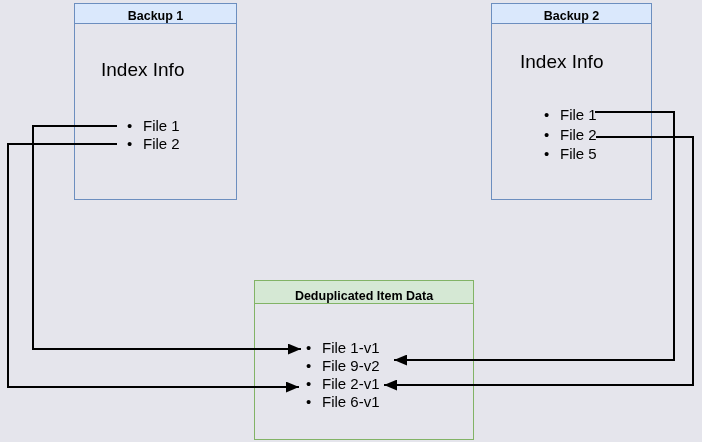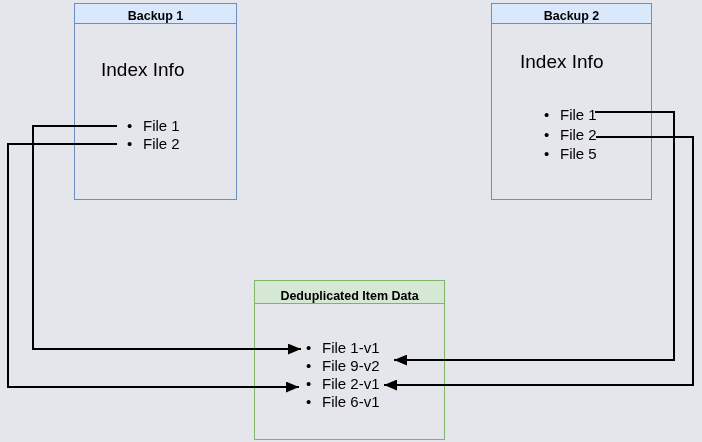--- a/index.html
+++ b/index.html
@@ -23,21 +23,21 @@
   ul.file-list{position:absolute;margin:0;padding:0;list-style:none;font-size:15px;color:#000;}
   ul.file-list li{position:relative;padding-left:16px;line-height:18px;white-space:nowrap;}
   ul.file-list.wide li{line-height:19.5px;}
   ul.file-list li::before{content:"\2022";position:absolute;left:0;}
   #backup1-box{left:74px;top:3px;width:161px;height:195px;}
   #backup1-box .section-label{left:26px;top:57px;}
   #backup1-box ul.file-list{left:52px;top:113px;}
   #backup2-box{left:491px;top:3px;width:159px;height:195px;}
   #backup2-box .section-label{left:28px;top:49px;}
   #backup2-box ul.file-list{left:52px;top:101px;}
-  #dedup-box{left:254px;top:280px;width:189px;height:158px;}
+  #dedup-box{left:254px;top:280px;width:189px;height:158px;padding-left:29px;}
   #dedup-box ul.file-list{left:51px;top:58px;}
   svg#connector-layer{position:absolute;left:0;top:0;pointer-events:none;}
   svg#connector-layer polyline{fill:none;stroke:#000;stroke-width:2;}
 </style>
 </head>
 <body>
 
 <div class="box blue" id="backup1-box">
   <div class="titlebar">
     <span>Backup 1</span>

